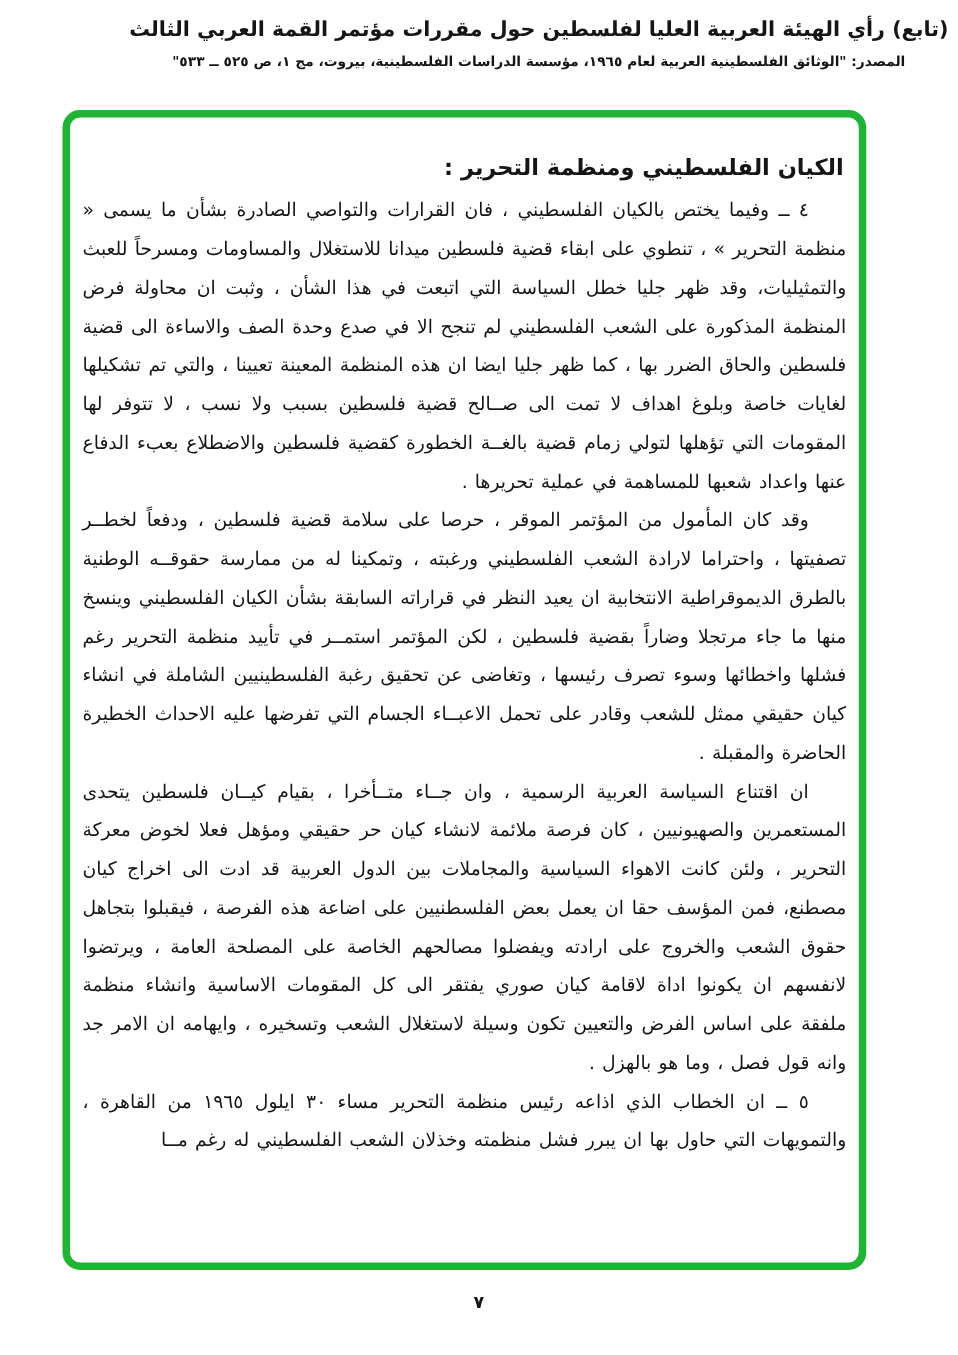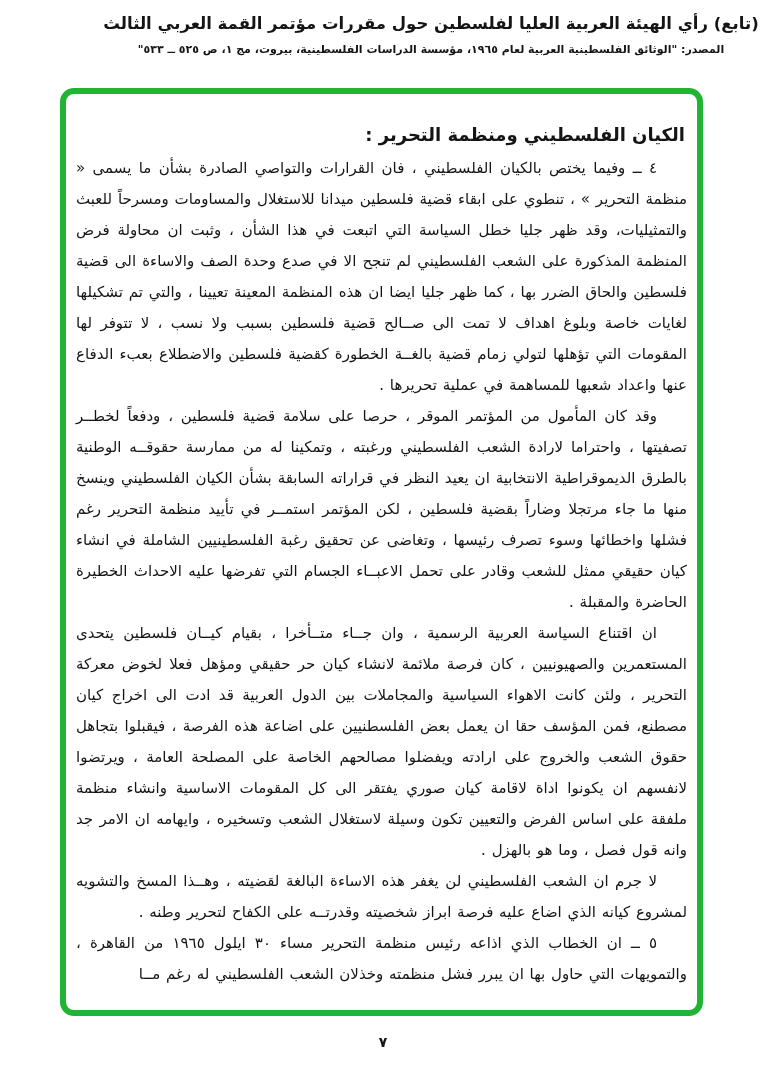--- a/index.html
+++ b/index.html
@@ -29,21 +29,21 @@
     font-weight: bold;
     letter-spacing: 0;
   }
   .doc-source {
     font-size: 11px;
     font-weight: bold;
     margin-top: 10px;
   }
   .green-box {
     position: absolute;
-    left: 60px;
+    left: 50px;
     top: 88px;
     width: 643px;
     height: 928px;
     box-sizing: border-box;
     border: 6px solid var(--border-green, #1fb433);
     border-radius: 14px;
     padding: 30px 10px 0 10px;
     direction: rtl;
     overflow: hidden;
     background: #ffffff;
@@ -80,17 +80,16 @@
 <div class="doc-header">
   <div class="doc-title">(تابع) رأي الهيئة العربية العليا لفلسطين حول مقررات مؤتمر القمة العربي الثالث</div>
   <div class="doc-source">المصدر: "الوثائق الفلسطينية العربية لعام ١٩٦٥، مؤسسة الدراسات الفلسطينية، بيروت، مج ١، ص ٥٢٥ ــ ٥٣٣"</div>
 </div>
 
 <div class="green-box">
   <div class="section-heading">الكيان الفلسطيني ومنظمة التحرير :</div>
   <p class="para">٤ ــ وفيما يختص بالكيان الفلسطيني ، فان القرارات والتواصي الصادرة بشأن ما يسمى « منظمة التحرير » ، تنطوي على ابقاء قضية فلسطين ميدانا للاستغلال والمساومات ومسرحاً للعبث والتمثيليات، وقد ظهر جليا خطل السياسة التي اتبعت في هذا الشأن ، وثبت ان محاولة فرض المنظمة المذكورة على الشعب الفلسطيني لم تنجح الا في صدع وحدة الصف والاساءة الى قضية فلسطين والحاق الضرر بها ، كما ظهر جليا ايضا ان هذه المنظمة المعينة تعيينا ، والتي تم تشكيلها لغايات خاصة وبلوغ اهداف لا تمت الى صــالح قضية فلسطين بسبب ولا نسب ، لا تتوفر لها المقومات التي تؤهلها لتولي زمام قضية بالغــة الخطورة كقضية فلسطين والاضطلاع بعبء الدفاع عنها واعداد شعبها للمساهمة في عملية تحريرها .</p>
   <p class="para">وقد كان المأمول من المؤتمر الموقر ، حرصا على سلامة قضية فلسطين ، ودفعاً لخطــر تصفيتها ، واحتراما لارادة الشعب الفلسطيني ورغبته ، وتمكينا له من ممارسة حقوقــه الوطنية بالطرق الديموقراطية الانتخابية ان يعيد النظر في قراراته السابقة بشأن الكيان الفلسطيني وينسخ منها ما جاء مرتجلا وضاراً بقضية فلسطين ، لكن المؤتمر استمــر في تأييد منظمة التحرير رغم فشلها واخطائها وسوء تصرف رئيسها ، وتغاضى عن تحقيق رغبة الفلسطينيين الشاملة في انشاء كيان حقيقي ممثل للشعب وقادر على تحمل الاعبــاء الجسام التي تفرضها عليه الاحداث الخطيرة الحاضرة والمقبلة .</p>
   <p class="para">ان اقتناع السياسة العربية الرسمية ، وان جــاء متــأخرا ، بقيام كيــان فلسطين يتحدى المستعمرين والصهيونيين ، كان فرصة ملائمة لانشاء كيان حر حقيقي ومؤهل فعلا لخوض معركة التحرير ، ولئن كانت الاهواء السياسية والمجاملات بين الدول العربية قد ادت الى اخراج كيان مصطنع، فمن المؤسف حقا ان يعمل بعض الفلسطنيين على اضاعة هذه الفرصة ، فيقبلوا بتجاهل حقوق الشعب والخروج على ارادته ويفضلوا مصالحهم الخاصة على المصلحة العامة ، ويرتضوا لانفسهم ان يكونوا اداة لاقامة كيان صوري يفتقر الى كل المقومات الاساسية وانشاء منظمة ملفقة على اساس الفرض والتعيين تكون وسيلة لاستغلال الشعب وتسخيره ، وايهامه ان الامر جد وانه قول فصل ، وما هو بالهزل .</p>
-  <p class="para">لا جرم ان الشعب الفلسطيني لن يغفر هذه الاساءة البالغة لقضيته ، وهــذا المسخ والتشويه لمشروع كيانه الذي اضاع عليه فرصة ابراز شخصيته وقدرتــه على الكفاح لتحرير وطنه .</p>
   <p class="para">٥ ــ ان الخطاب الذي اذاعه رئيس منظمة التحرير مساء ٣٠ ايلول ١٩٦٥ من القاهرة ، والتمويهات التي حاول بها ان يبرر فشل منظمته وخذلان الشعب الفلسطيني له رغم مــا</p>
 </div>
 
 <div class="page-number">٧</div>
 
 </body></html>

